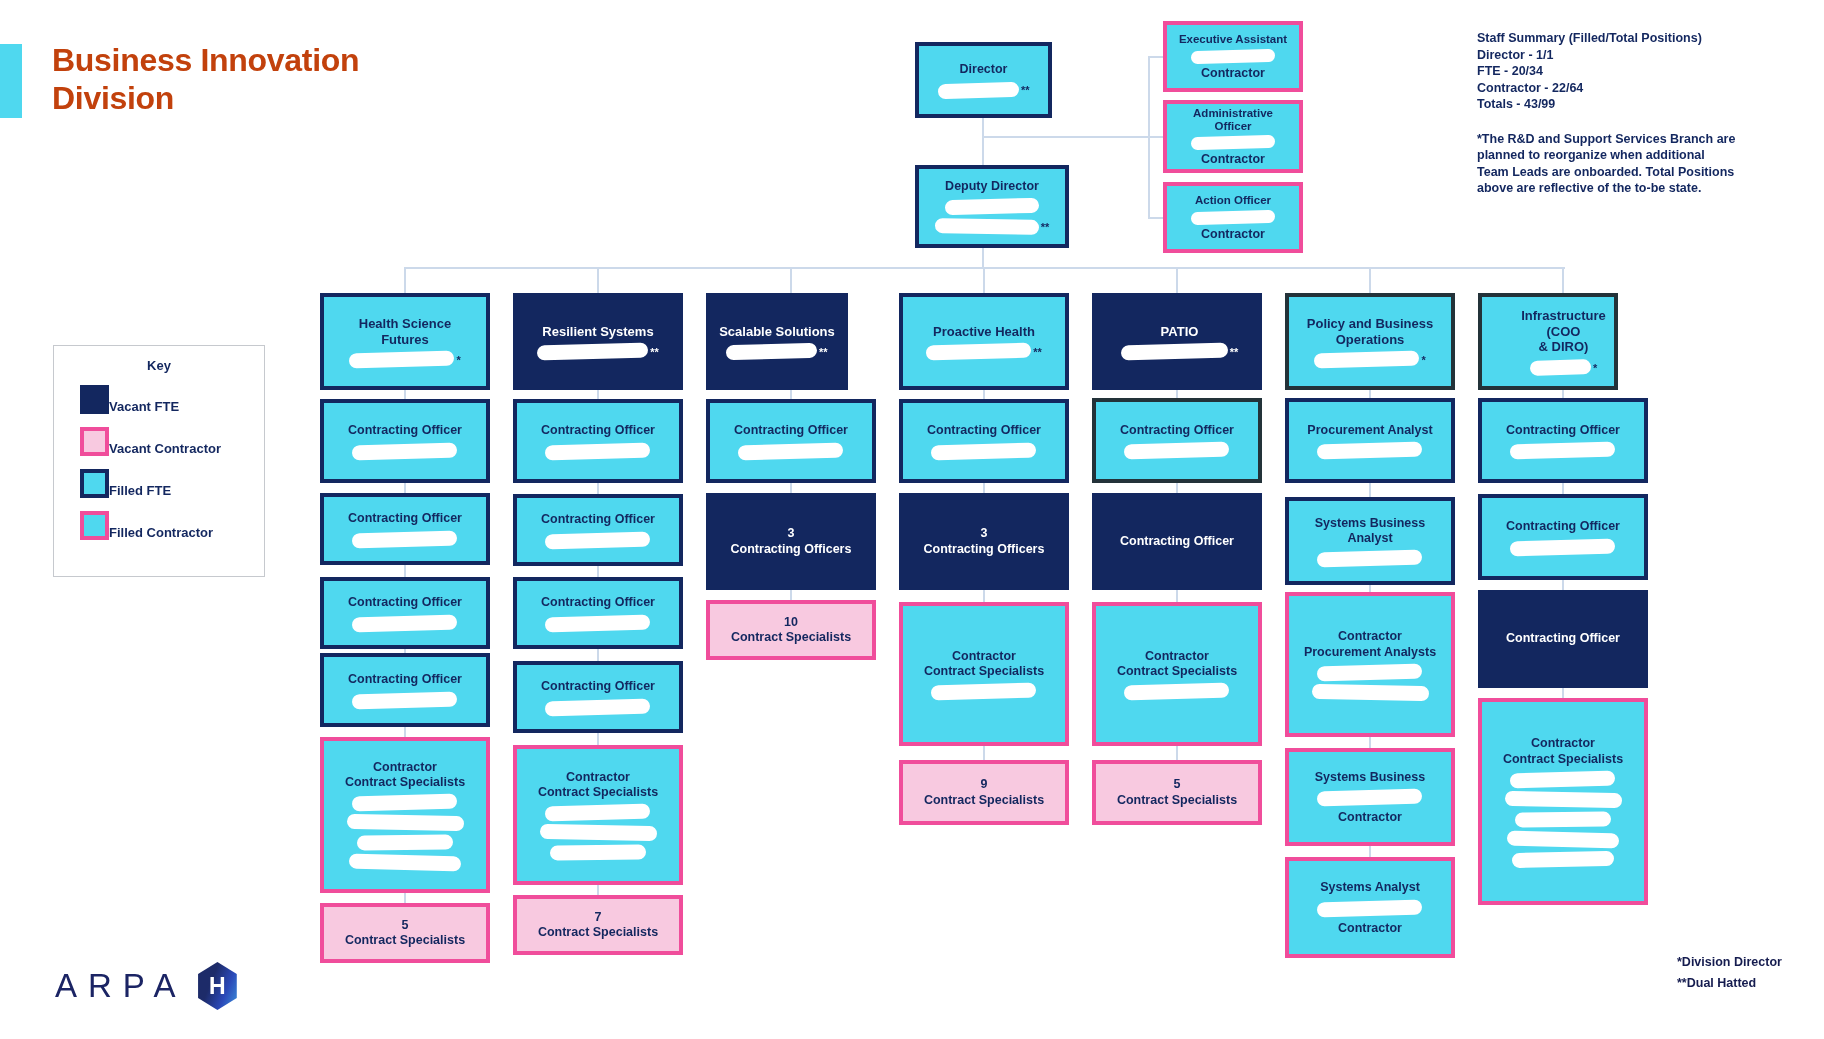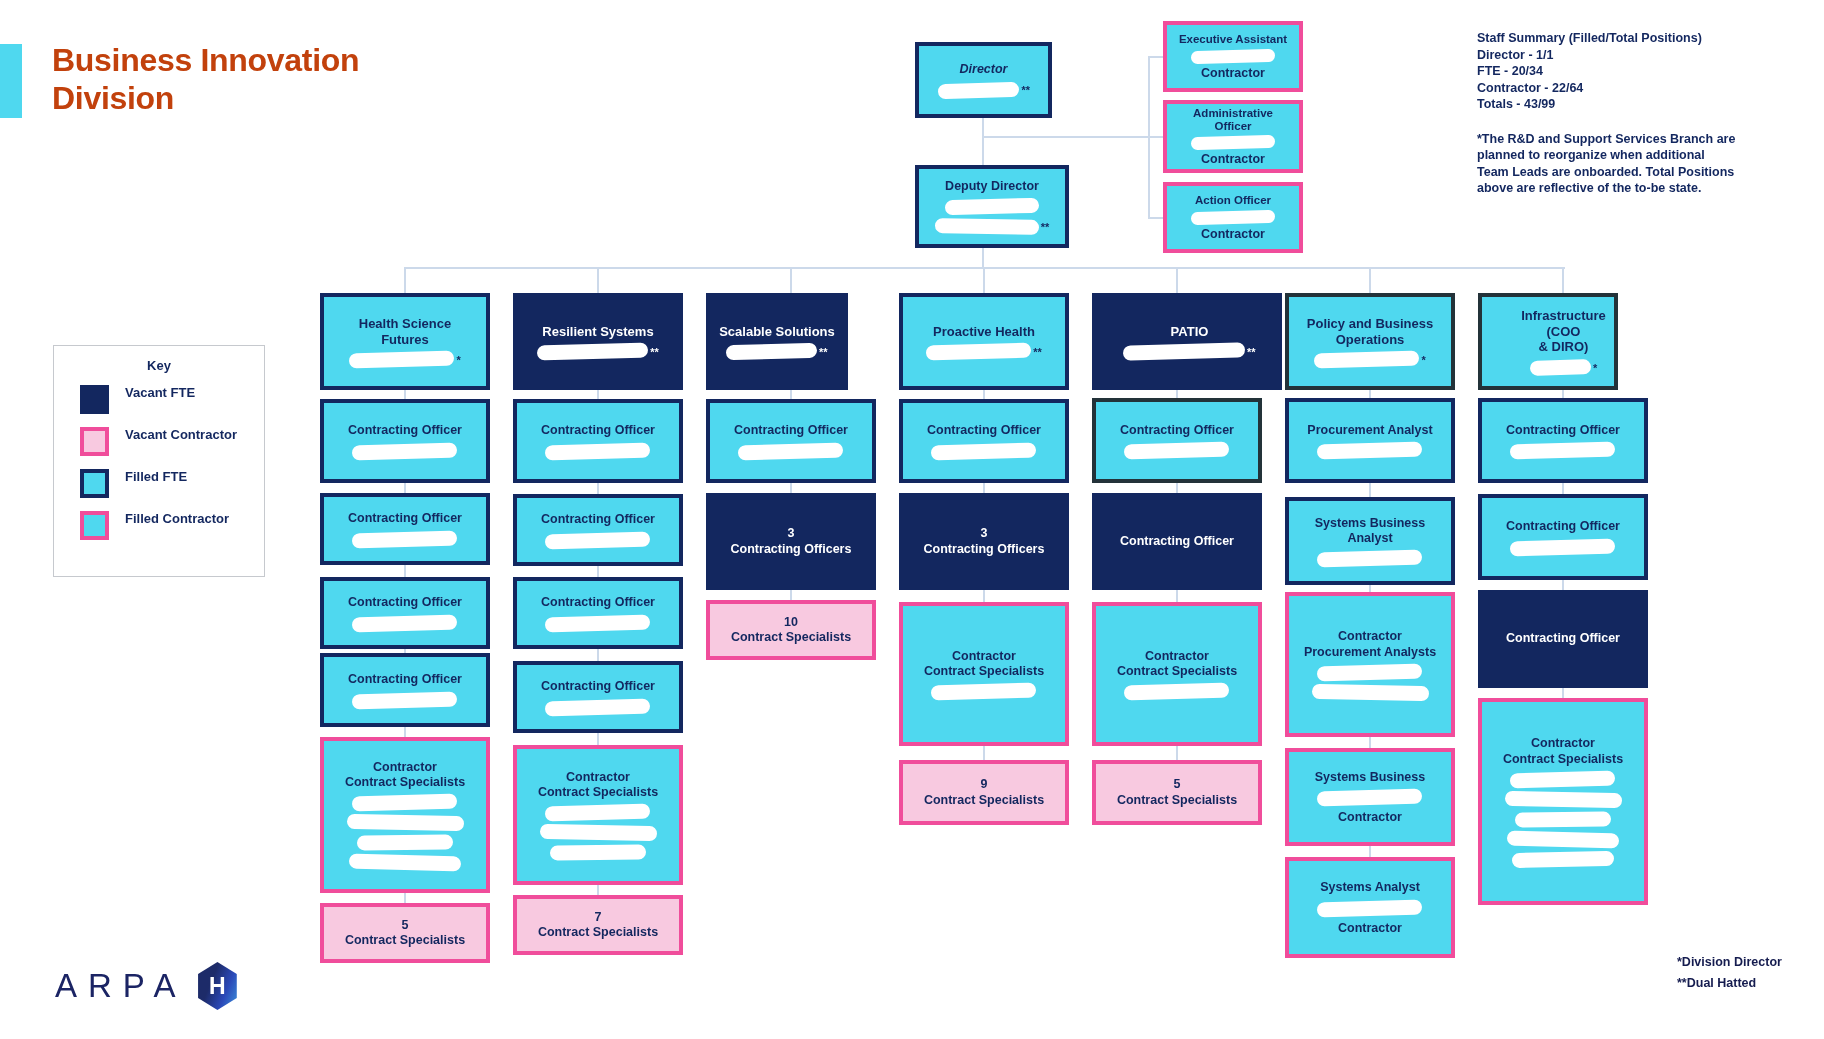--- a/index.html
+++ b/index.html
@@ -39,21 +39,21 @@
 
   
   #summary{position:absolute;left:1477px;top:30px;width:290px;font-size:12.5px;font-weight:700;
            line-height:16.5px;color:#13275f;}
   #summary .gap{height:18px;}
 
   
   #keypanel{position:absolute;left:53px;top:345px;width:212px;height:232px;box-sizing:border-box;
             border:1.5px solid #c6c9ce;background:#ffffff;padding:12px 0 0 0;z-index:1;}
   #keypanel .ktitle{text-align:center;font-weight:700;font-size:13px;margin-bottom:12px;}
-  .krow{display:flex;align-items:flex-start;gap:16px;margin:0 0 13px 26px;}
+  .krow{display:flex;align-items:flex-end;margin:0 0 13px 26px;}
   .kswatch{width:29px;height:29px;box-sizing:border-box;flex:none;}
   .kswatch.vacant-fte{background:#13275f;}
   .kswatch.vacant-contractor{background:#f8c9e0;border:4px solid #f04d9b;}
   .kswatch.filled-fte{background:#4fd8ef;border:4px solid #13275f;}
   .kswatch.filled-contractor{background:#4fd8ef;border:4px solid #f04d9b;}
   .klabel{font-size:13px;font-weight:700;}
 
   
   #footnotes{position:absolute;left:1677px;top:952px;font-size:12.5px;font-weight:700;line-height:1.65;color:#151c4f;}
 
@@ -128,21 +128,21 @@
     <div class="conn" style="left: 1148px; top: 56px; width: 16px; height: 2px;"></div>
     <div class="conn" style="left: 1148px; top: 217px; width: 16px; height: 2px;"></div>
     <div class="conn" style="left: 405px; top: 267px; width: 1160px; height: 2px;"></div>
     <div class="conn" style="left: 404px; top: 267px; width: 2px; height: 636px;"></div>
     <div class="conn" style="left: 597px; top: 267px; width: 2px; height: 628px;"></div>
     <div class="conn" style="left: 790px; top: 267px; width: 2px; height: 333px;"></div>
     <div class="conn" style="left: 983px; top: 267px; width: 2px; height: 493px;"></div>
     <div class="conn" style="left: 1176px; top: 267px; width: 2px; height: 493px;"></div>
     <div class="conn" style="left: 1369px; top: 267px; width: 2px; height: 590px;"></div>
     <div class="conn" style="left: 1562px; top: 267px; width: 2px; height: 431px;"></div>
-    <div class="box filled-fte" style="left: 915px; top: 42px; width: 137px; height: 76px; font-style: italic;">
+    <div class="box filled-fte" style="left: 915px; top: 42px; width: 137px; height: 76px;">
       <div class="box-title">
         <div>Director</div>
       </div>
       <div class="name-row">
         <div class="redact r0"></div>
         <span class="suffix">**</span>
       </div>
     </div>
     <div class="box filled-fte" style="left: 915px; top: 165px; width: 154px; height: 83px;">
       <div class="box-title">
@@ -372,21 +372,21 @@
       <div class="name-row">
         <div class="redact r0"></div>
       </div>
     </div>
     <div class="box vacant-contractor" style="left: 899px; top: 760px; width: 170px; height: 65px;">
       <div class="box-title">
         <div>9</div>
         <div>Contract Specialists</div>
       </div>
     </div>
-    <div class="box vacant-fte header" style="left: 1092px; top: 293px; width: 190px; height: 97px; padding-left: 13px;">
+    <div class="box vacant-fte header" style="left: 1092px; top: 293px; width: 170px; height: 97px; padding-left: 13px;">
       <div class="box-title">
         <div>PATIO</div>
       </div>
       <div class="name-row">
         <div class="redact r0"></div>
         <span class="suffix">**</span>
       </div>
     </div>
     <div class="box filled-fte-dark" style="left: 1092px; top: 398px; width: 170px; height: 85px;">
       <div class="box-title">

